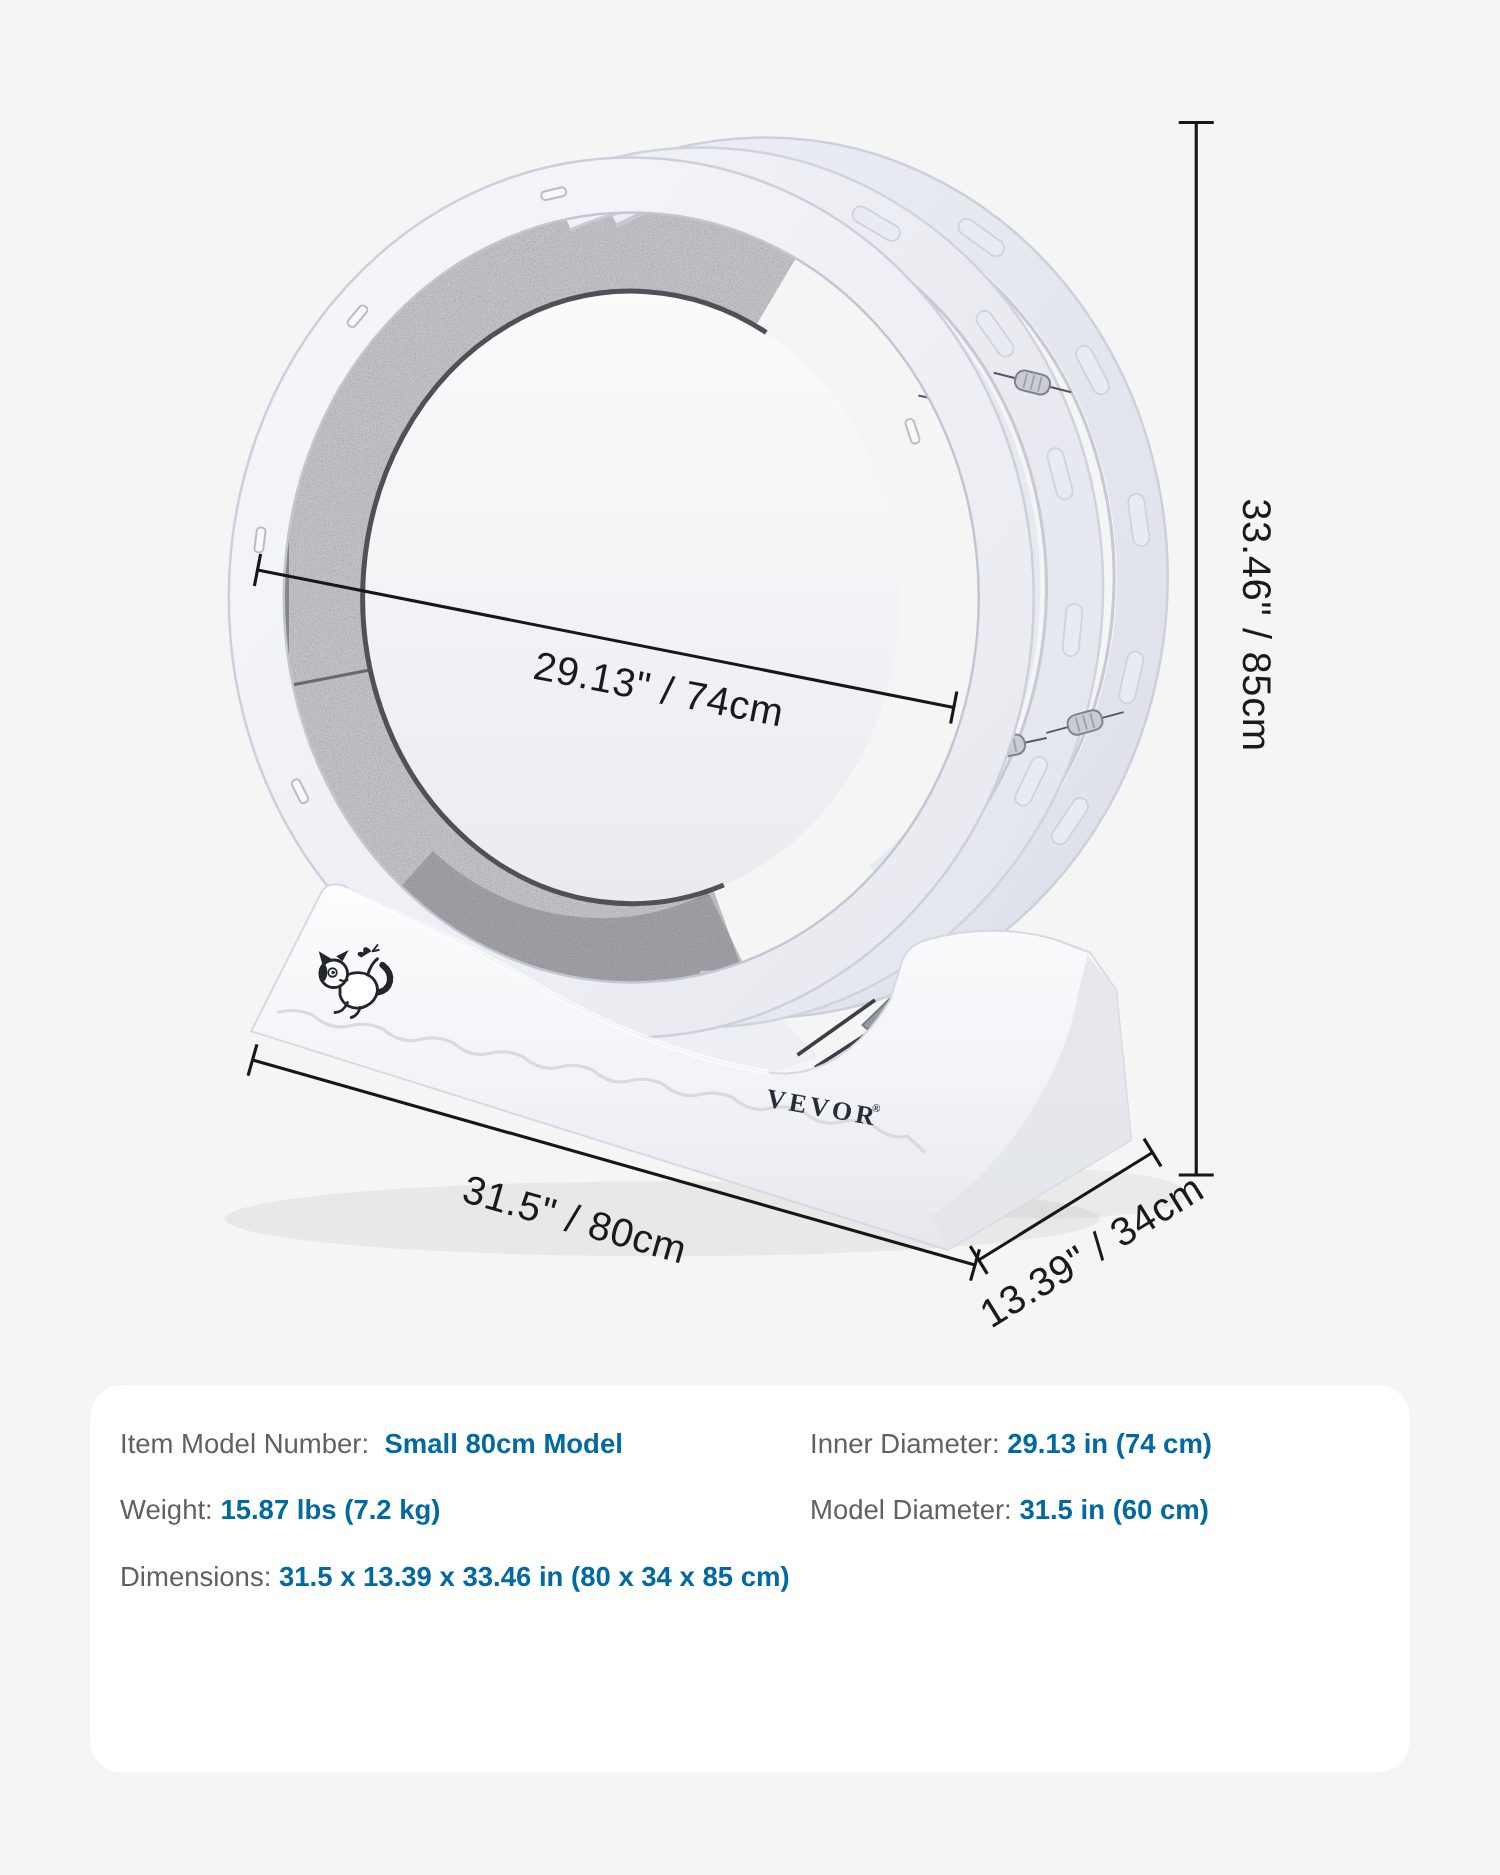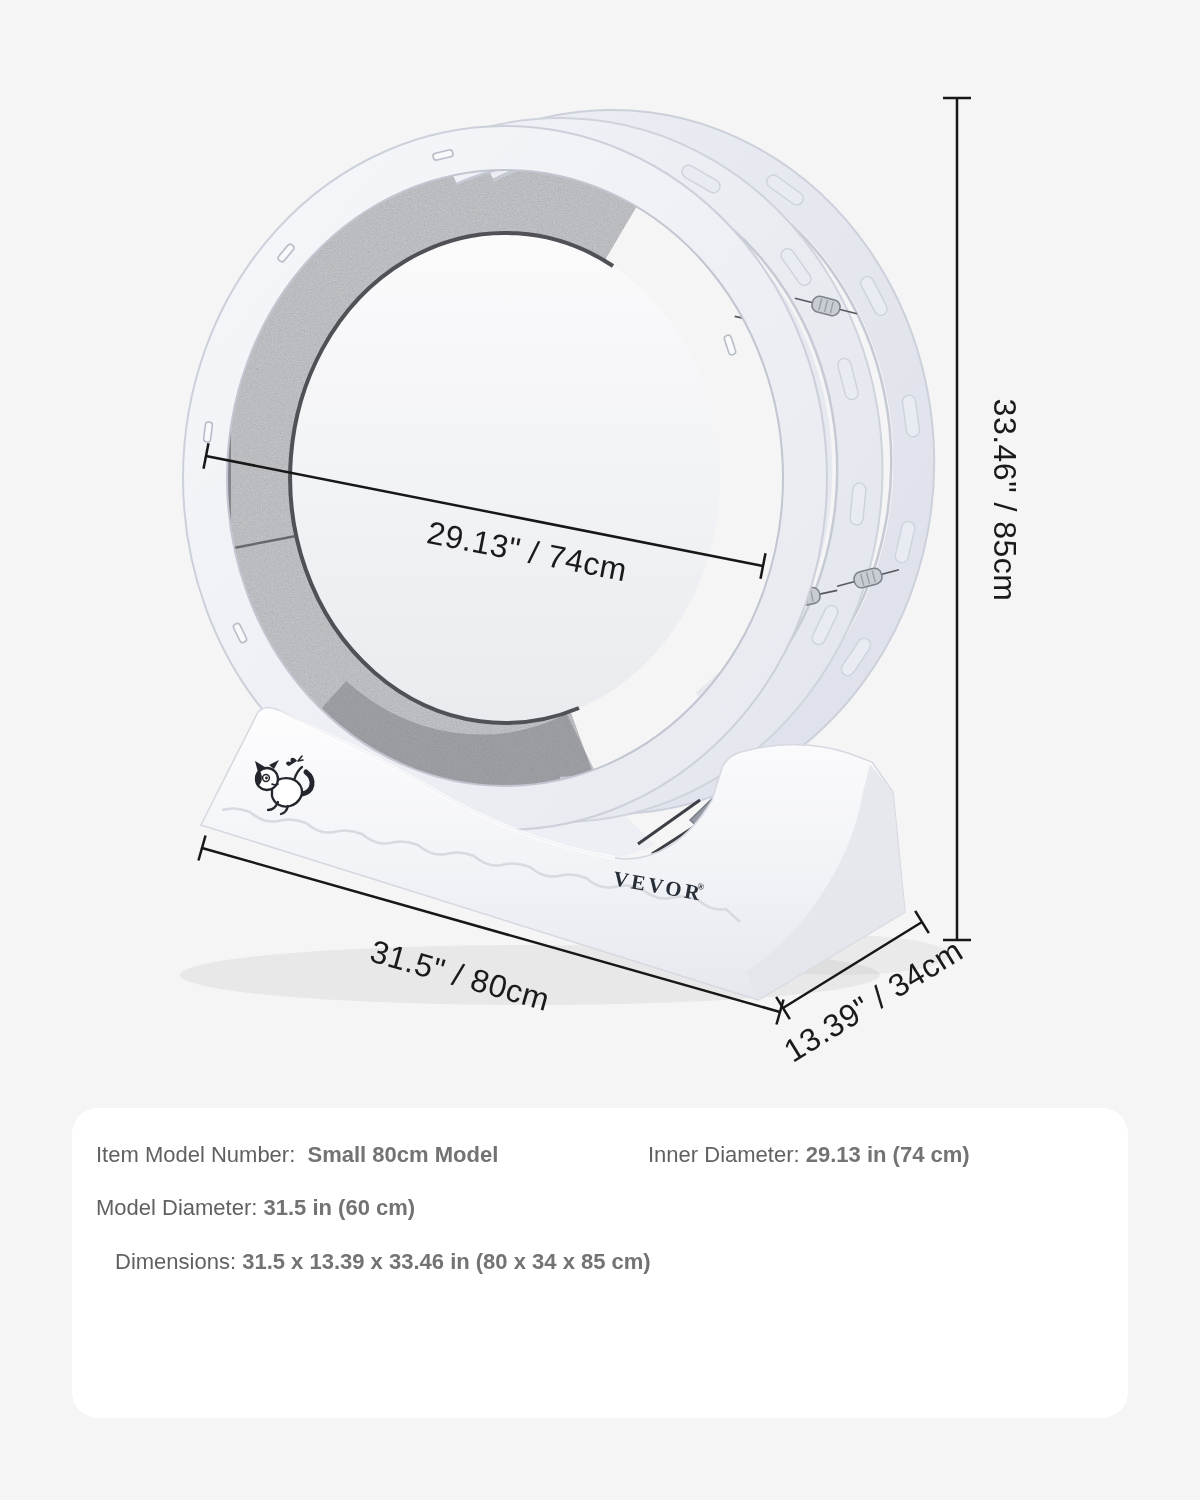--- a/index.html
+++ b/index.html
@@ -19,22 +19,22 @@
   }
   #spec-card{
     position:absolute;left:72px;top:1108px;width:1056px;height:310px;
     background:#ffffff;border-radius:26px;
     box-sizing:border-box;padding:20px 24px 0 24px;
     display:grid;grid-template-columns:552px 1fr;grid-auto-rows:53.5px;
     align-items:center;
   }
   .spec{font-size:22px;white-space:nowrap;}
   .spec .lab{color:#616161;font-weight:400;}
-  .spec .val{color:#737373;font-weight:700;}
-  .spec.full{grid-column:1 / -1;margin-left:19px;}
+  .spec .val{color:#0369a1;font-weight:700;}
+  .spec.full{grid-column:1 / -1;}
 </style>
 </head>
 <body>
 
 <svg id="figure" width="1200" height="1100" viewBox="0 0 1200 1100">
   <defs>
     <linearGradient id="gradRing" x1="0" y1="0" x2="1" y2="1">
       <stop offset="0" stop-color="#f6f7fa"></stop>
         <stop offset="1" stop-color="#e7e9f0"></stop>
     </linearGradient>
@@ -266,20 +266,24 @@
 <div id="spec-card">
   <div class="spec">
     <span class="lab">Item Model Number:</span>&nbsp;
     <span class="val">Small 80cm Model</span>
   </div>
   <div class="spec">
     <span class="lab">Inner Diameter:</span>
     <span class="val">29.13 in (74 cm)</span>
   </div>
   <div class="spec">
+    <span class="lab">Weight:</span>
+    <span class="val">15.87 lbs (7.2 kg)</span>
+  </div>
+  <div class="spec">
     <span class="lab">Model Diameter:</span>
     <span class="val">31.5 in (60 cm)</span>
   </div>
   <div class="spec full">
     <span class="lab">Dimensions:</span>
     <span class="val">31.5 x 13.39 x 33.46 in (80 x 34 x 85 cm)</span>
   </div>
 </div>
 
 </body></html>

